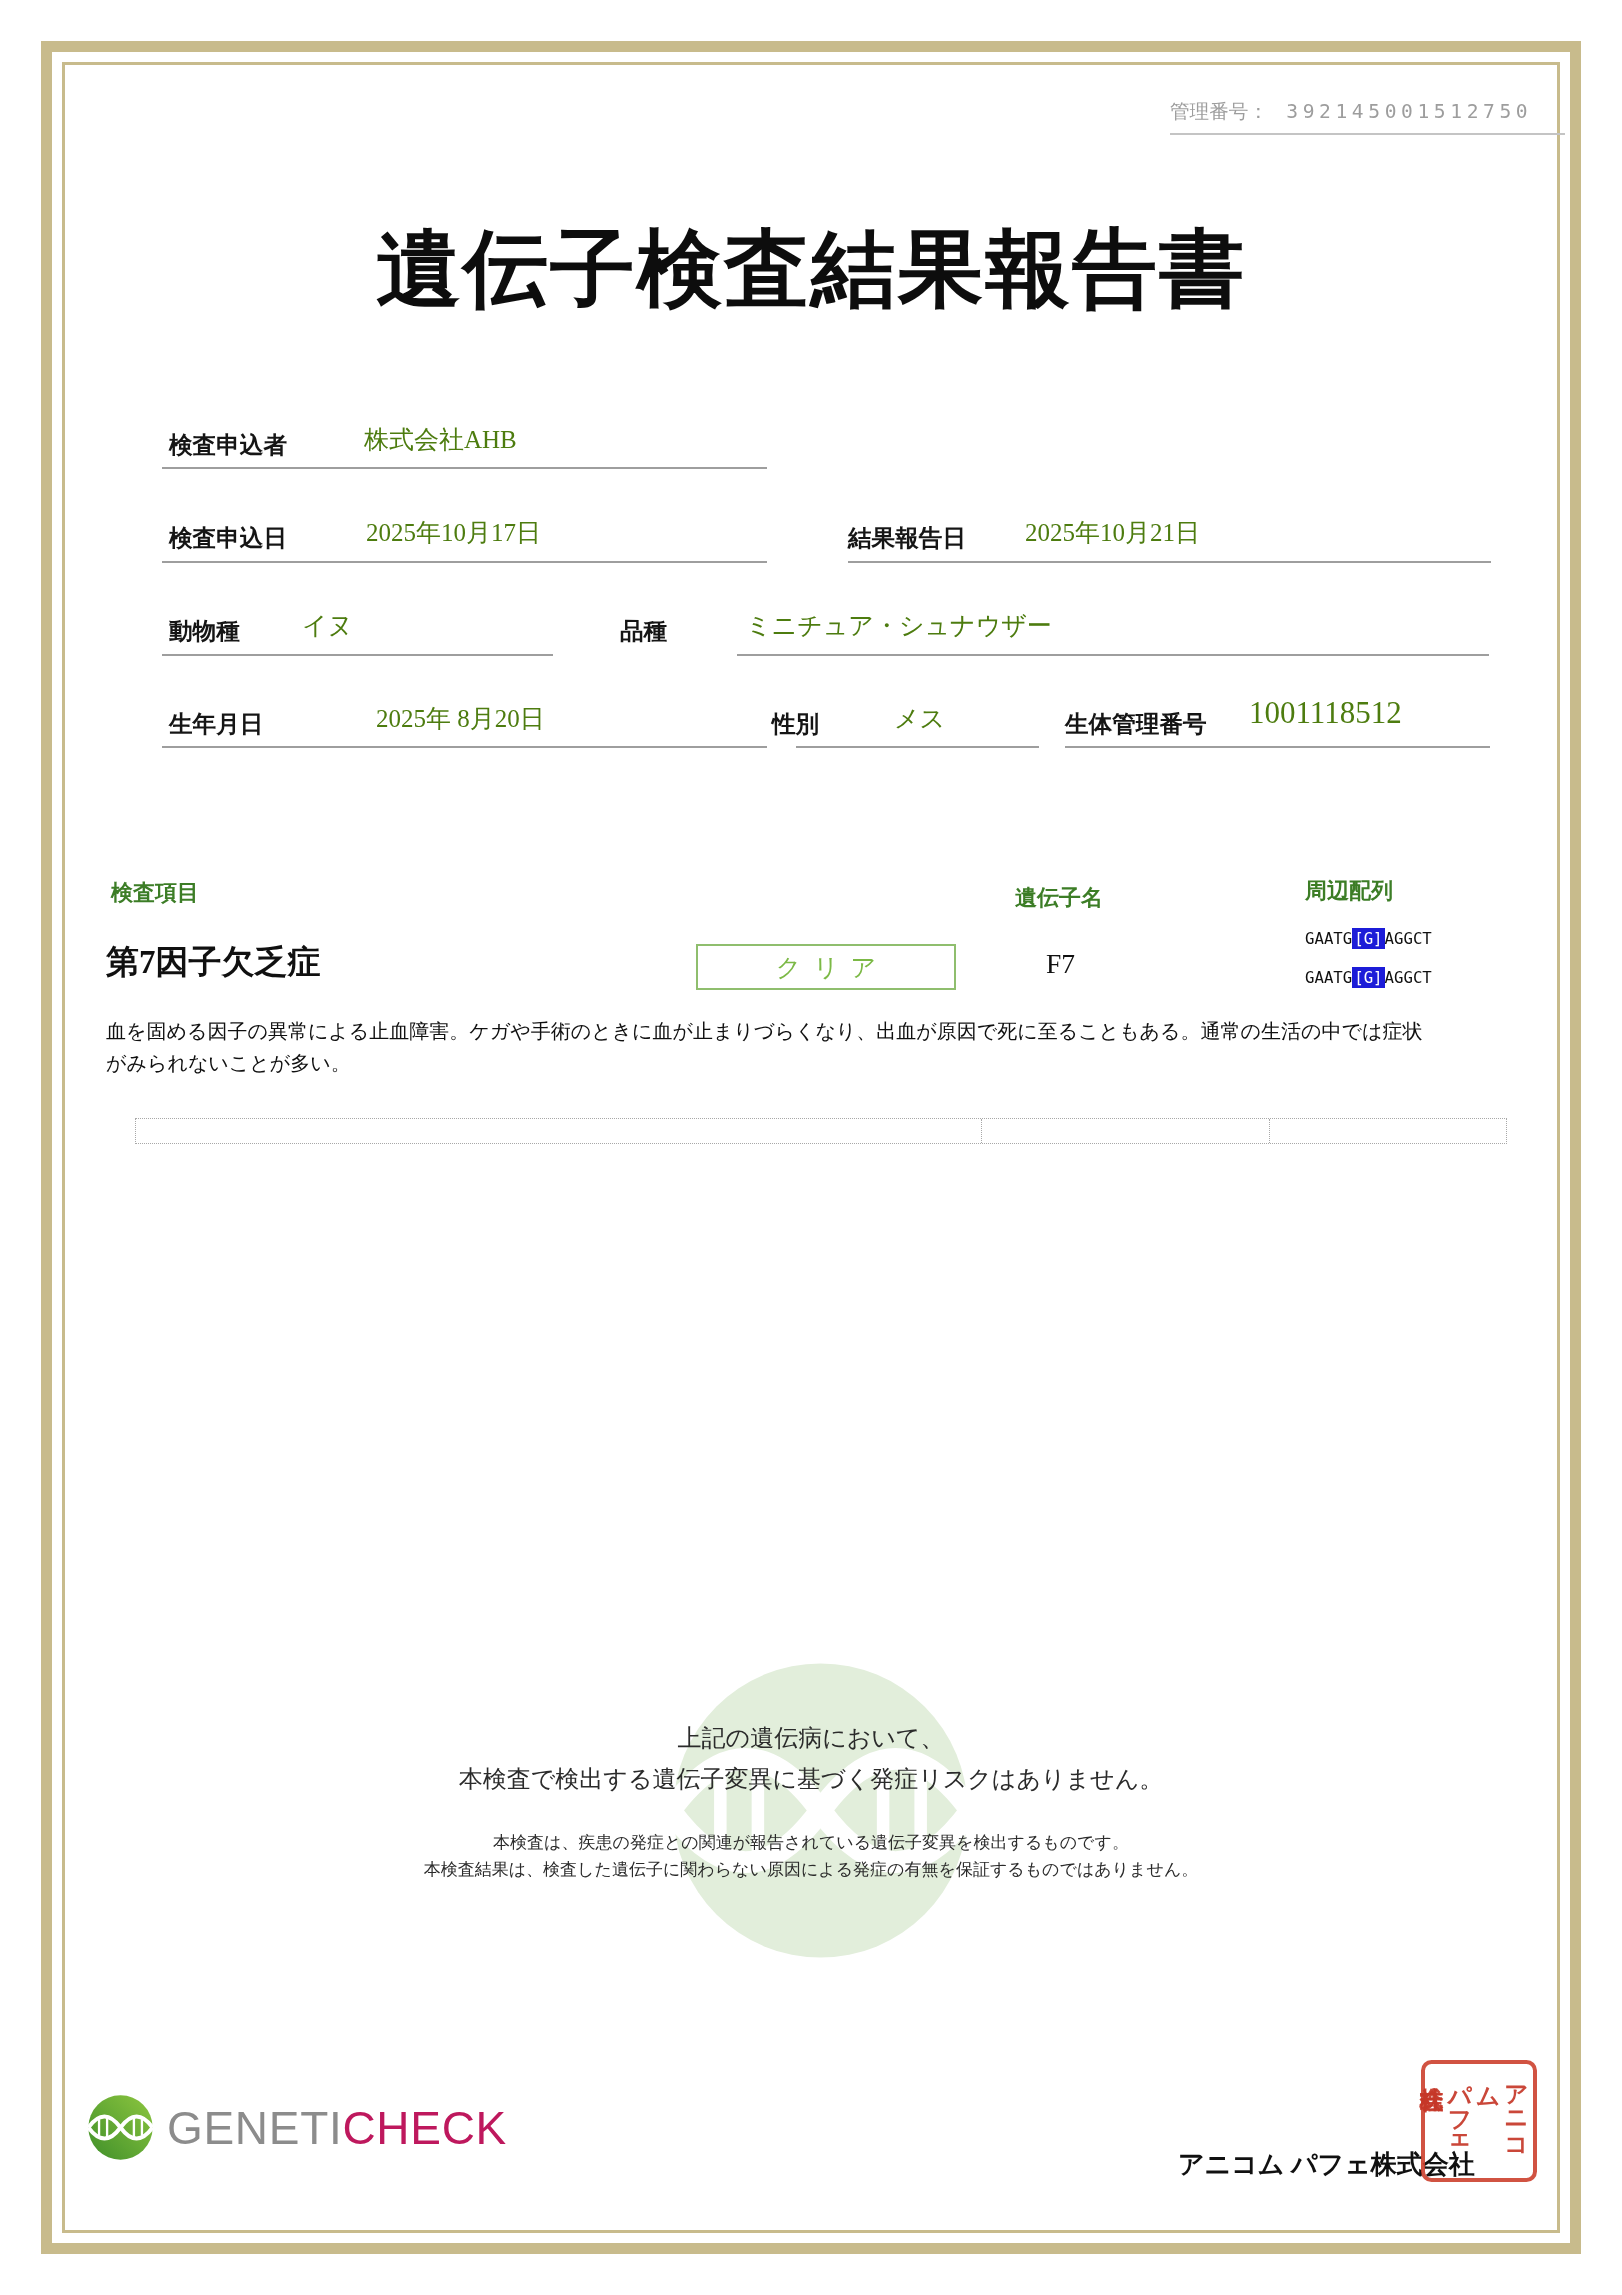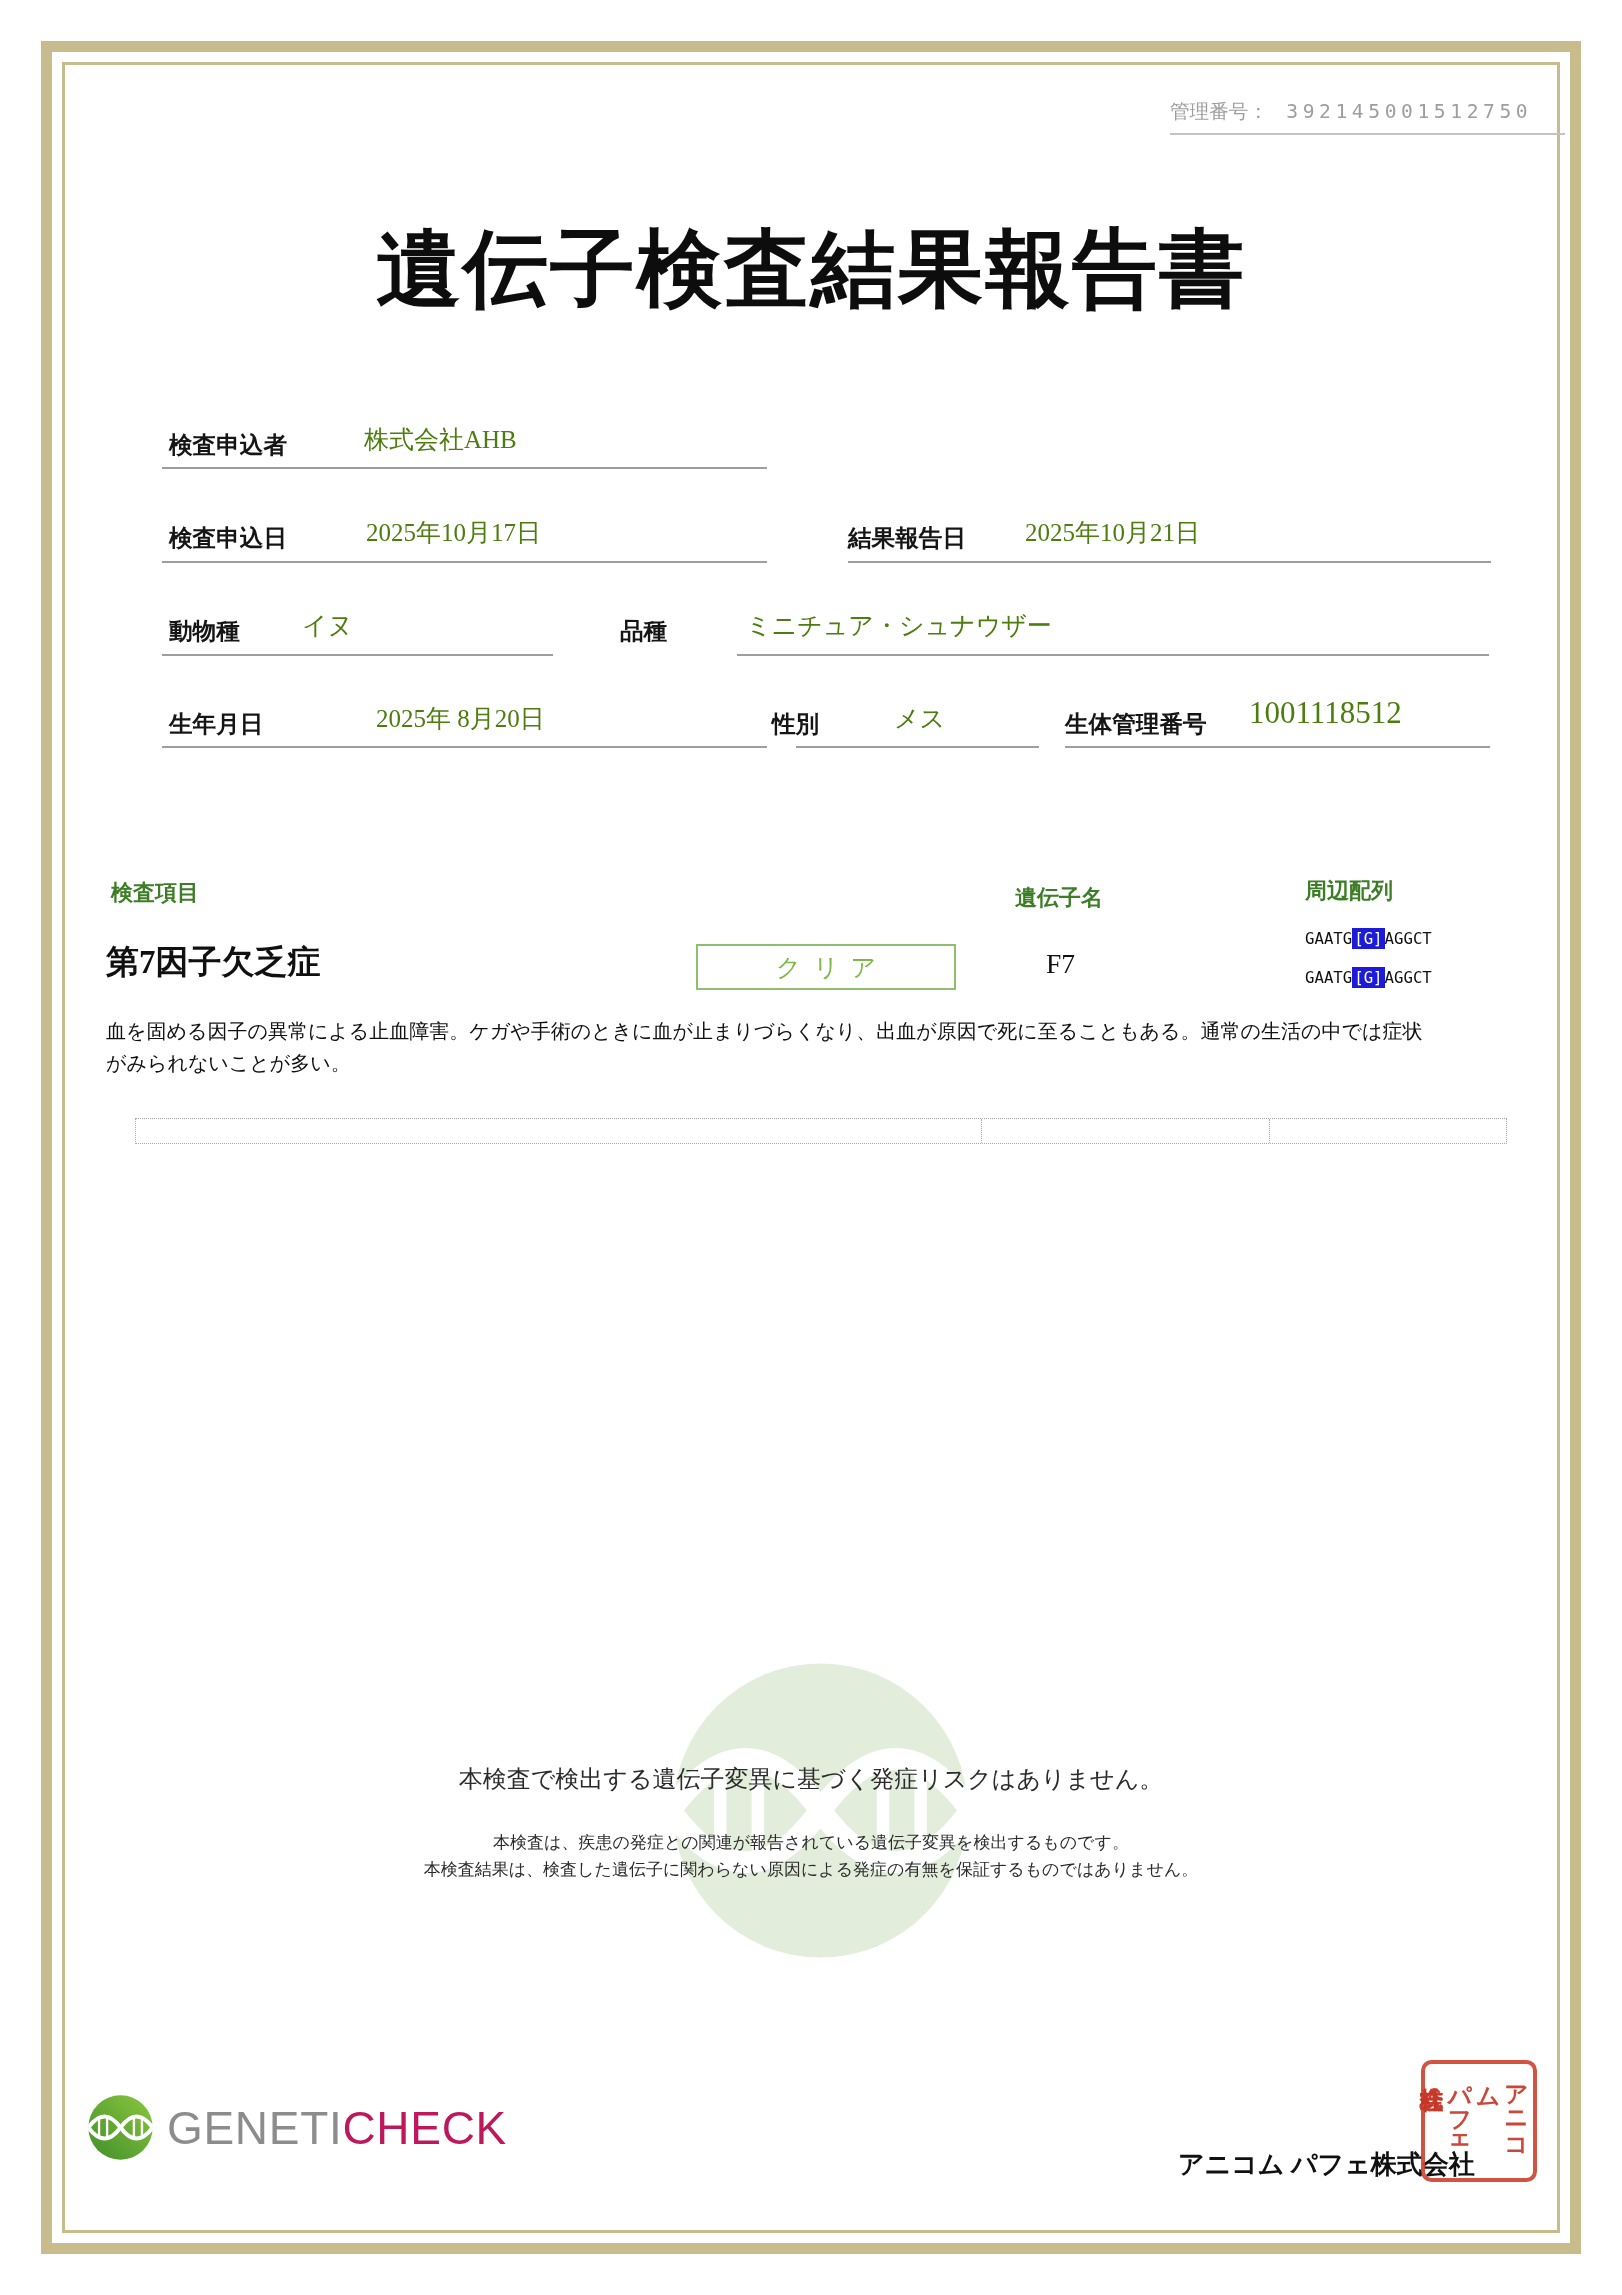--- a/index.html
+++ b/index.html
@@ -172,20 +172,21 @@
   <svg class="watermark" viewBox="0 0 100 100" aria-hidden="true">
     <circle cx="50" cy="50" r="47" fill="#e2eedb"></circle>
     <path d="M2,50 C 18,28 34,28 50,50 C 66,72 82,72 98,50" stroke="#ffffff" stroke-width="7" fill="none"></path>
     <path d="M2,50 C 18,72 34,72 50,50 C 66,28 82,28 98,50" stroke="#ffffff" stroke-width="7" fill="none"></path>
     <line x1="18" y1="38" x2="18" y2="62" stroke="#ffffff" stroke-width="4"></line>
     <line x1="30" y1="33" x2="30" y2="67" stroke="#ffffff" stroke-width="4"></line>
     <line x1="70" y1="33" x2="70" y2="67" stroke="#ffffff" stroke-width="4"></line>
     <line x1="82" y1="38" x2="82" y2="62" stroke="#ffffff" stroke-width="4"></line>
   </svg>
 
+  <div class="sum sum-1">上記の遺伝病において、</div>
   <div class="sum sum-2">本検査で検出する遺伝子変異に基づく発症リスクはありません。</div>
   <div class="sum sum-note1">本検査は、疾患の発症との関連が報告されている遺伝子変異を検出するものです。</div>
   <div class="sum sum-note2">本検査結果は、検査した遺伝子に関わらない原因による発症の有無を保証するものではありません。</div>
 
   <div class="logo">
     <svg class="logo-icon" viewBox="0 0 100 100" aria-hidden="true">
       <defs>
         <linearGradient id="lg" x1="0" y1="1" x2="1" y2="0">
           <stop offset="0" stop-color="#3f8f2a"></stop>
           <stop offset="1" stop-color="#8dc63f"></stop>

